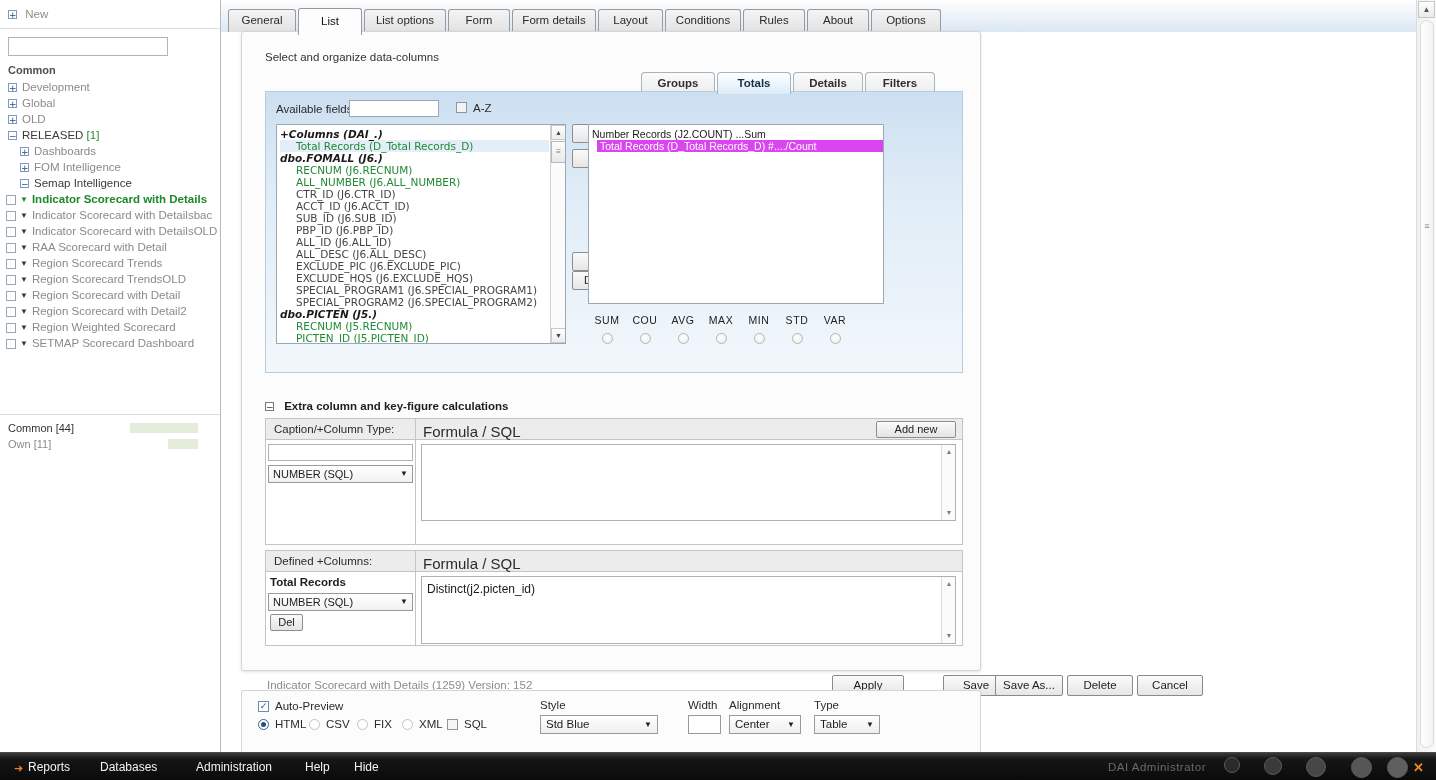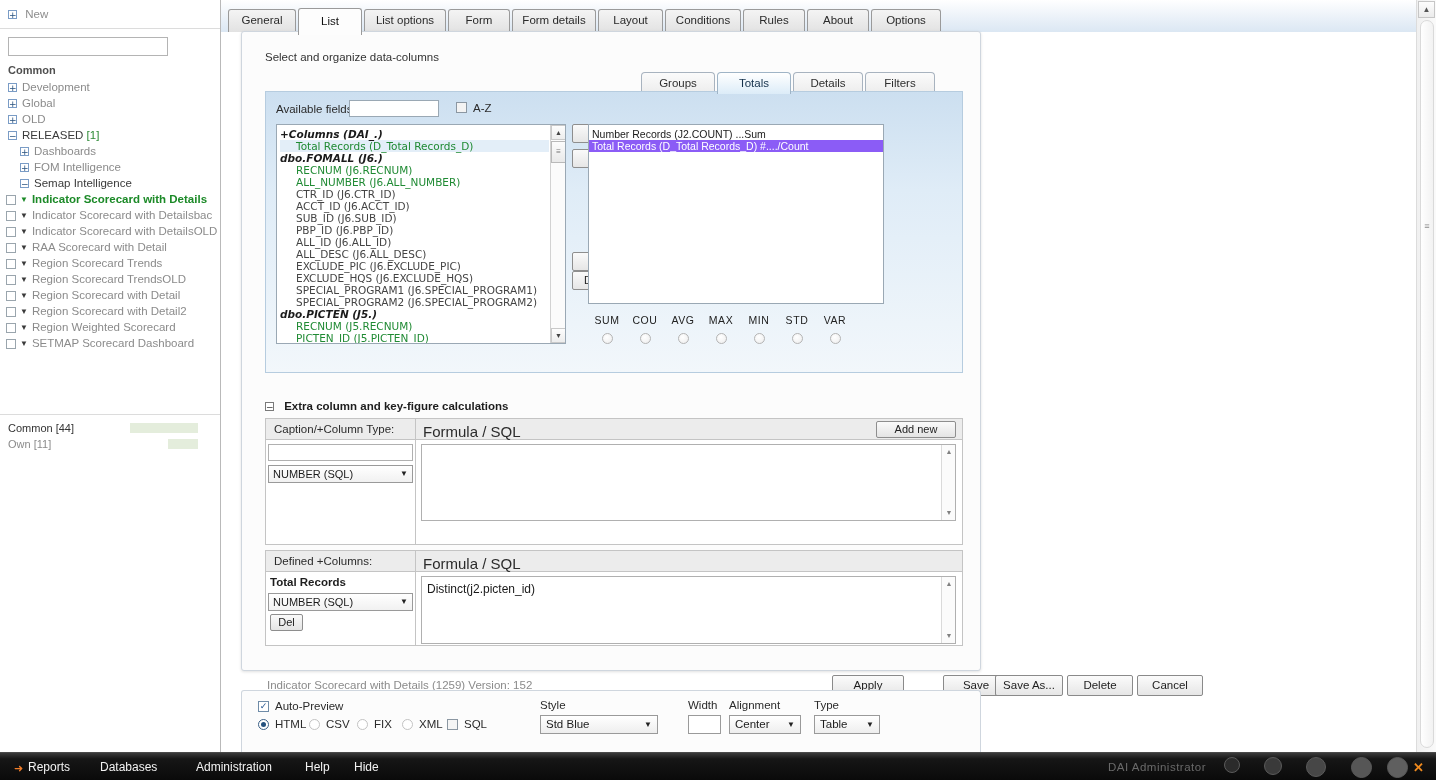--- a/index.html
+++ b/index.html
@@ -116,21 +116,21 @@
     font-size: 11.5px; color: #333;
   }
 
   
   .subtab {
     position: absolute; height: 22px; top: 40px;
     border: 1px solid #a8b3bf; border-bottom: none;
     border-radius: 4px 4px 0 0;
     background: linear-gradient(to bottom, #fbfbfb 0%, #ececec 100%);
     font-size: 11.5px; color: #2e2e2e; text-align: center;
-    line-height: 20px; cursor: default;
+    line-height: 20px; cursor: default; font-weight: bold;
   }
   .subtab.active {
     background: linear-gradient(to bottom, #ffffff 0%, #dcecf8 100%);
     border-color: #9fb4c6; color: #15314b; z-index: 4;
   }
 
   
   #bluebox {
     position: absolute; left: 23px; top: 59px;
     width: 698px; height: 282px;
@@ -160,21 +160,21 @@
               padding: 3px 0 0 3px; overflow: hidden; }
   .fl-row { height: 12px; line-height: 12px; font-size: 10.5px; white-space: nowrap;
             font-family: "DejaVu Sans", sans-serif; }
   .fl-row.tbl { font-weight: bold; font-style: italic; color: #1a1a1a; font-size: 10.5px; }
   .fl-row.grn { color: #1f8a33; padding-left: 16px; }
   .fl-row.gry { color: #444; padding-left: 16px; }
   .fl-row.hl  { background: #e3eef8; color: #1f8a33; padding-left: 16px; }
 
   .sl-row { height: 12px; line-height: 12px; font-size: 10.5px; padding-left: 3px;
             white-space: nowrap; color: #1a1a1a; }
-  .sl-row.selected { background: #8b5cf6; color: #fff; }
+  .sl-row.selected { background: #d946ef; color: #fff; margin-left: 8px; }
 
   
   .vscroll {
     position: absolute; right: 0; top: 0; width: 15px; bottom: 0;
     background: #fbfbfb; border-left: 1px solid #d2d2d2;
   }
   .vs-btn {
     position: absolute; left: 0; width: 15px; height: 15px;
     background: linear-gradient(to bottom, #fdfdfd, #ededed);
     border: 1px solid #c9c9c9; text-align: center; font-size: 7px;

